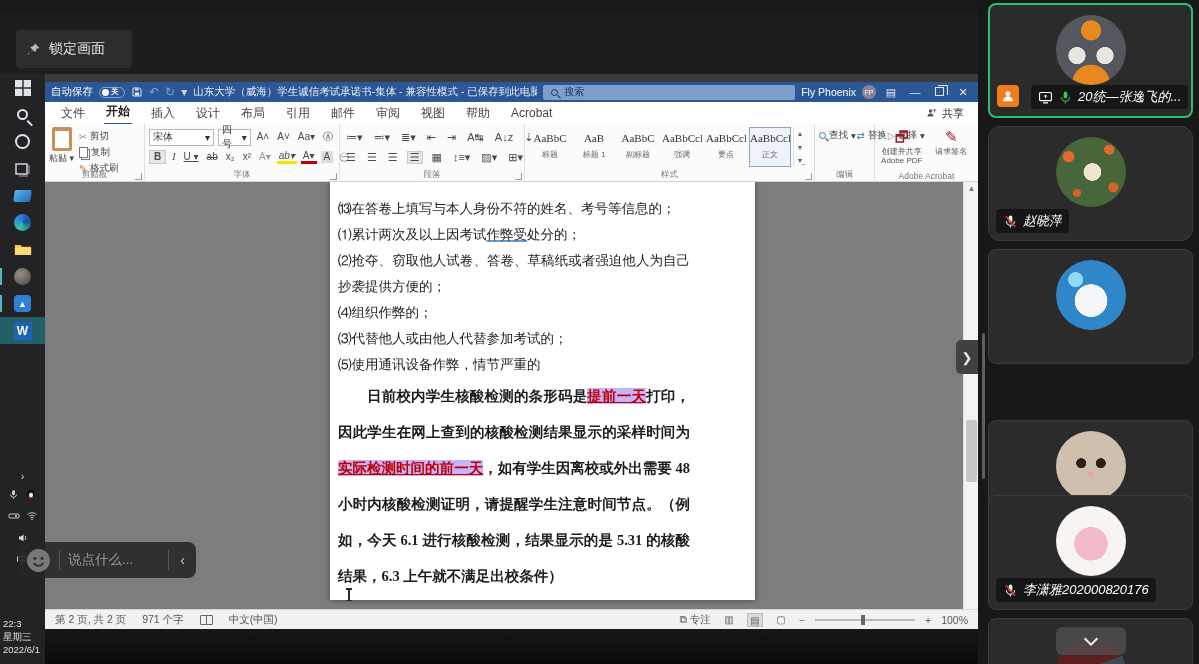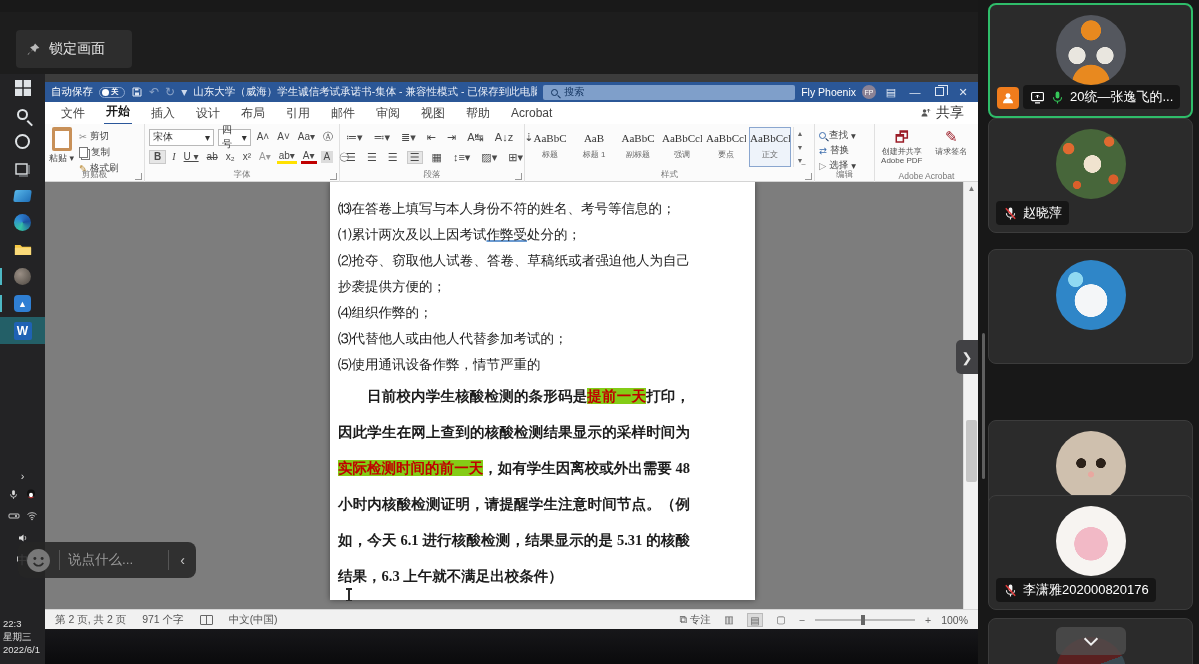--- a/index.html
+++ b/index.html
@@ -54,56 +54,56 @@
   .fp-av { width:14px; height:14px; border-radius:50%; background:#8b8295; color:#fff; font-size:7px;
     display:flex; align-items:center; justify-content:center; }
   .winbtn { width:18px; text-align:center; font-size:11px; color:#dfe7f3; }
   .restore-g { width:9px; height:9px; border:1px solid #dfe7f3; position:relative; }
   .restore-g::before { content:""; position:absolute; left:2px; top:-3px; width:9px; height:9px; border:1px solid #dfe7f3; border-bottom:none; border-left:none; }
 
   #tabsrow { position:absolute; left:0; top:20px; width:933px; height:22px; background:#fff;
     display:flex; align-items:center; gap:17px; padding:0 14px; font-size:12px; color:#444; }
   .wtab { padding:3px 2px; white-space:nowrap; }
   .wtab.active { color:#1a1a1a; font-weight:bold; border-bottom:3px solid #2b579a; }
-  #share-btn { margin-left:auto; display:flex; align-items:center; gap:4px; font-size:14px; color:#333; }
+  #share-btn { margin-left:auto; display:flex; align-items:center; gap:4px; font-size:11px; color:#333; }
 
   #ribbon { position:absolute; left:0; top:42px; width:933px; height:58px; background:#fbfbfb;
     border-bottom:1px solid #d4d4d4; display:flex; }
   .rgroup { position:relative; height:58px; border-right:1px solid #e0e0e0; padding:3px 4px 13px 4px; }
   .rg-label { position:absolute; left:0; bottom:1px; width:100%; text-align:center; font-size:8.5px; color:#777; }
   .dlg { position:absolute; right:2px; bottom:2px; width:7px; height:7px;
     border-right:1.4px solid #999; border-bottom:1.4px solid #999; }
   .rrow { display:flex; align-items:center; gap:4px; height:20px; font-size:10px; color:#4a4a4a; }
   .rbtn { padding:0 2px; line-height:1; white-space:nowrap; }
   .rbtn.b { font-weight:bold; } .rbtn.i { font-style:italic; font-family:"Liberation Serif",serif; }
   .rbtn.u { text-decoration:underline; } .rbtn.s { text-decoration:line-through; }
   .sel { height:17px; border:1px solid #b9b9b9; background:#fff; display:flex; align-items:center;
     justify-content:space-between; padding:0 3px; font-size:10px; color:#333; }
   .clip-ico { width:20px; height:24px; background:#c89058; border-radius:2px; position:relative; margin:0 auto; }
   .clip-ico::after { content:""; position:absolute; left:3px; top:4px; width:14px; height:17px; background:#fff; }
   .bx2 { width:9px; height:11px; border:1px solid #777; background:#fff; box-shadow:2px 2px 0 -1px #fff, 2px 2px 0 0 #777; }
-  .hlbar { border-bottom:3px solid #ffe100; } .fcbar { border-bottom:3px solid #c00000; }
+  .hlbar { border-bottom:3px solid #ffe100;font-style:italic; } .fcbar { border-bottom:3px solid #c00000; }
   .stybox { width:42px; height:40px; border:1px solid transparent; text-align:center; padding-top:4px; }
   .stybox.selected { border:1px solid #8aa6cf; background:#eef3fa; }
   .stybox .pv { font-family:"Liberation Serif",serif; font-size:11px; color:#333; white-space:nowrap; overflow:hidden; }
   .stybox .nm { font-size:8px; color:#666; margin-top:5px; white-space:nowrap; }
   .sty-arrows { width:13px; display:flex; flex-direction:column; justify-content:space-between; align-items:center;
     font-size:7px; color:#666; padding:3px 0; border-left:1px solid #e3e3e3; }
   .edit-row { display:flex; align-items:center; gap:3px; font-size:9.5px; color:#444; height:14px; white-space:nowrap; }
   .acb { width:46px; text-align:center; font-size:8px; color:#555; line-height:1.2; }
   .acb .big { font-size:15px; color:#9b1c27; line-height:1.3; }
 
   #docarea { position:absolute; left:0; top:100px; width:933px; height:427px; background:#7d7d7d; overflow:hidden; }
   #page { position:absolute; left:285px; top:0; width:425px; height:418px; background:#fff;
     box-shadow:0 0 6px rgba(0,0,0,.45); padding:14px 8px 0 8px; }
   #page p { font-family:"Liberation Serif", serif; color:#1c1c1c; width:352px; text-align:justify; }
   #page p.list { font-size:13.5px; line-height:26px; }
   #page p.bold { font-size:14.5px; line-height:36px; font-weight:bold; }
   #page p.indent { text-indent:2em; }
-  #page span.hl { background:#84cc16; color:#c00000; }
+  #page span.hl { background:#c4b5fd; color:#c00000;text-decoration:underline; }
   #page span.spell { text-decoration:underline; text-decoration-color:#6b9bd2; text-decoration-thickness:1.5px; }
   #vscroll { position:absolute; right:0; top:0; width:15px; height:427px; background:#f2f2f2; border-left:1px solid #ddd; }
   #vscroll .arr { width:15px; height:14px; text-align:center; font-size:8px; color:#777; line-height:14px; }
   #vthumb { position:absolute; left:2px; top:238px; width:11px; height:62px; background:#c6c6c6; border-radius:2px; }
   #ibeam { position:absolute; left:303px; top:406px; width:1.5px; height:13px; background:#2b2b2b; }
   #ibeam::before,#ibeam::after { content:""; position:absolute; left:-2px; width:6px; height:1.5px; background:#2b2b2b; }
   #ibeam::after { bottom:0; }
 
   #statusbar { position:absolute; left:0; top:527px; width:933px; height:20px; background:#f1f1f1;
     border-top:1px solid #d6d6d6; display:flex; align-items:center; font-size:10.5px; color:#555;
@@ -145,21 +145,21 @@
       radial-gradient(circle at 30% 80%, #d95f2b 0 5%, transparent 6%), #47663a; }
   .av3 { background:
       radial-gradient(circle at 50% 58%, #f4f6f8 0 30%, transparent 31%),
       radial-gradient(circle at 28% 28%, #8fd9f2 0 10%, transparent 11%), #2f86c8; }
   .av4 { background:
       radial-gradient(circle at 36% 46%, #2b2119 0 8%, transparent 9%),
       radial-gradient(circle at 64% 46%, #2b2119 0 8%, transparent 9%),
       radial-gradient(circle at 50% 62%, #e8a8a0 0 5%, transparent 6%), #cfc0ae; }
   .av5 { background: radial-gradient(circle at 50% 54%, #f2b9c6 0 32%, transparent 33%), #f7f4f1; }
   .av6 { background: linear-gradient(160deg, #5a2020 0 45%, #3a4a52 45% 58%, #d08a28 58% 100%); }
-  .chiprow { position:absolute; left:7px; bottom:7px; display:flex; align-items:flex-end; gap:4px; max-width:192px; }
+  .chiprow { position:absolute; left:7px; bottom:7px; display:flex; align-items:flex-start; gap:12px; max-width:192px;font-style:italic; }
   .badge-org { width:22px; height:22px; border-radius:4px; background:#f07c1c; display:flex; align-items:center; justify-content:center; flex:none; }
   .chip { height:24px; background:rgba(10,10,10,.62); border-radius:4px; display:flex; align-items:center;
     gap:5px; padding:0 7px; min-width:0; }
   .chip .nm { color:#fff; font-size:13px; white-space:nowrap; overflow:hidden; text-overflow:ellipsis; }
   #more-btn { position:absolute; left:50%; transform:translateX(-50%); top:8px; width:70px; height:28px;
     background:rgba(80,80,80,.78); border-radius:6px; display:flex; align-items:center; justify-content:center; }
 </style>
 </head>
 <body>
 
@@ -429,21 +429,21 @@
                 <span>▲</span>
                 <span>▼</span>
                 <span>▼̲</span>
               </div>
           </div>
           <div class="rg-label">样式</div>
           <span class="dlg"></span>
         </div>
 
         <div class="rgroup" style="width:60px">
-          <div style="display:flex;flex-direction:column;gap:1px;padding-top:1px;">
+          <div style="display:flex;gap:1px;padding-top:1px;">
             <div class="edit-row"><span class="mag-sm" style="border-color:#3f6fae"></span><span>查找</span> ▾</div>
             <div class="edit-row">
                 <span style="color:#3f6fae">⇄</span>
                 <span>替换</span>
               </div>
             <div class="edit-row"><span style="color:#888">▷</span><span>选择</span> ▾</div>
           </div>
           <div class="rg-label">编辑</div>
         </div>
 
@@ -533,21 +533,21 @@
               </svg>
               <svg viewBox="0 0 24 24" width="15" height="15">
     <rect x="9" y="2.5" width="6" height="11" rx="3" fill="#35c759"></rect>
     <path d="M5.5 11.5a6.5 6.5 0 0 0 13 0" fill="none" stroke="#35c759" stroke-width="1.8"></path>
     <line x1="12" y1="18" x2="12" y2="21.5" stroke="#35c759" stroke-width="1.8"></line>
     </svg>
               <span class="nm">20统—张逸飞的...</span>
             </span>
           </div>
         </div>
-        <div class="tile" style="top: 118px;">
+        <div class="tile" style="top: 126px; border-radius: 12px;">
           <div class="av av2"></div>
           <div class="chiprow">
             <span class="chip">
               <svg viewBox="0 0 24 24" width="15" height="15">
     <rect x="9" y="2.5" width="6" height="11" rx="3" fill="#f2f2f2"></rect>
     <path d="M5.5 11.5a6.5 6.5 0 0 0 13 0" fill="none" stroke="#f2f2f2" stroke-width="1.8"></path>
     <line x1="12" y1="18" x2="12" y2="21.5" stroke="#f2f2f2" stroke-width="1.8"></line>
     <line x1="4.5" y1="3.5" x2="19.5" y2="20.5" stroke="#e23b3b" stroke-width="2.4"></line>
               </svg>
               <span class="nm">赵晓萍</span>

